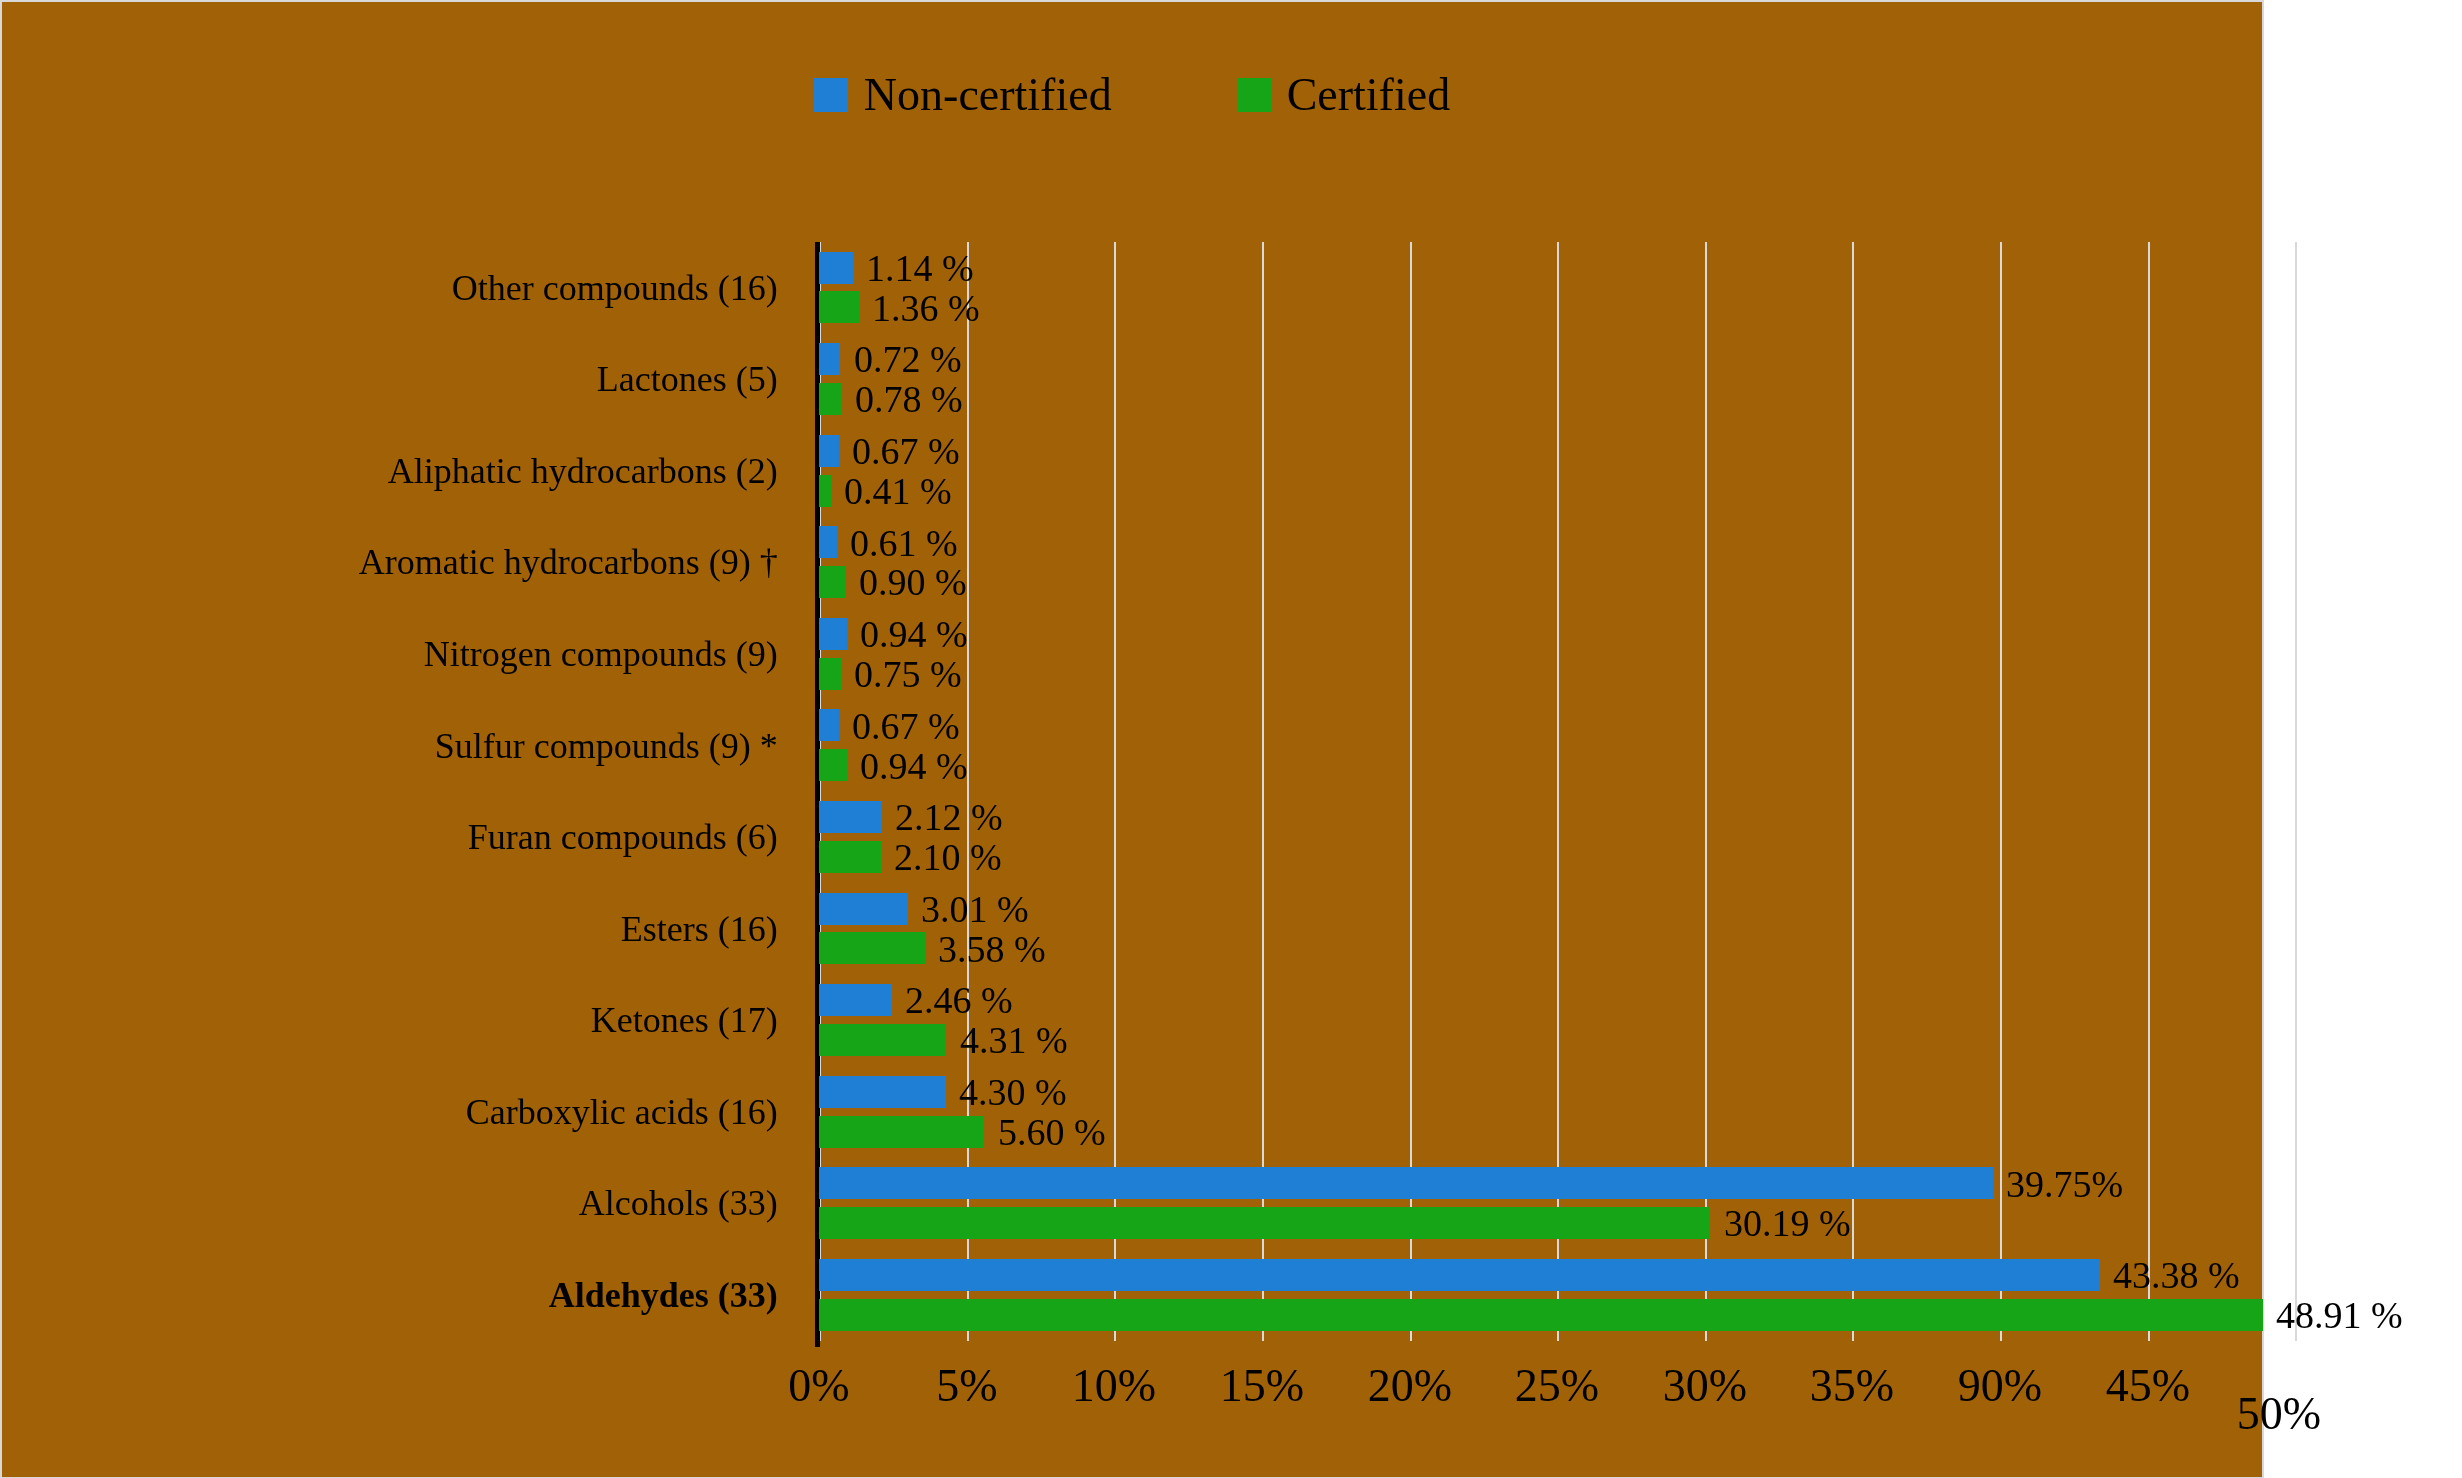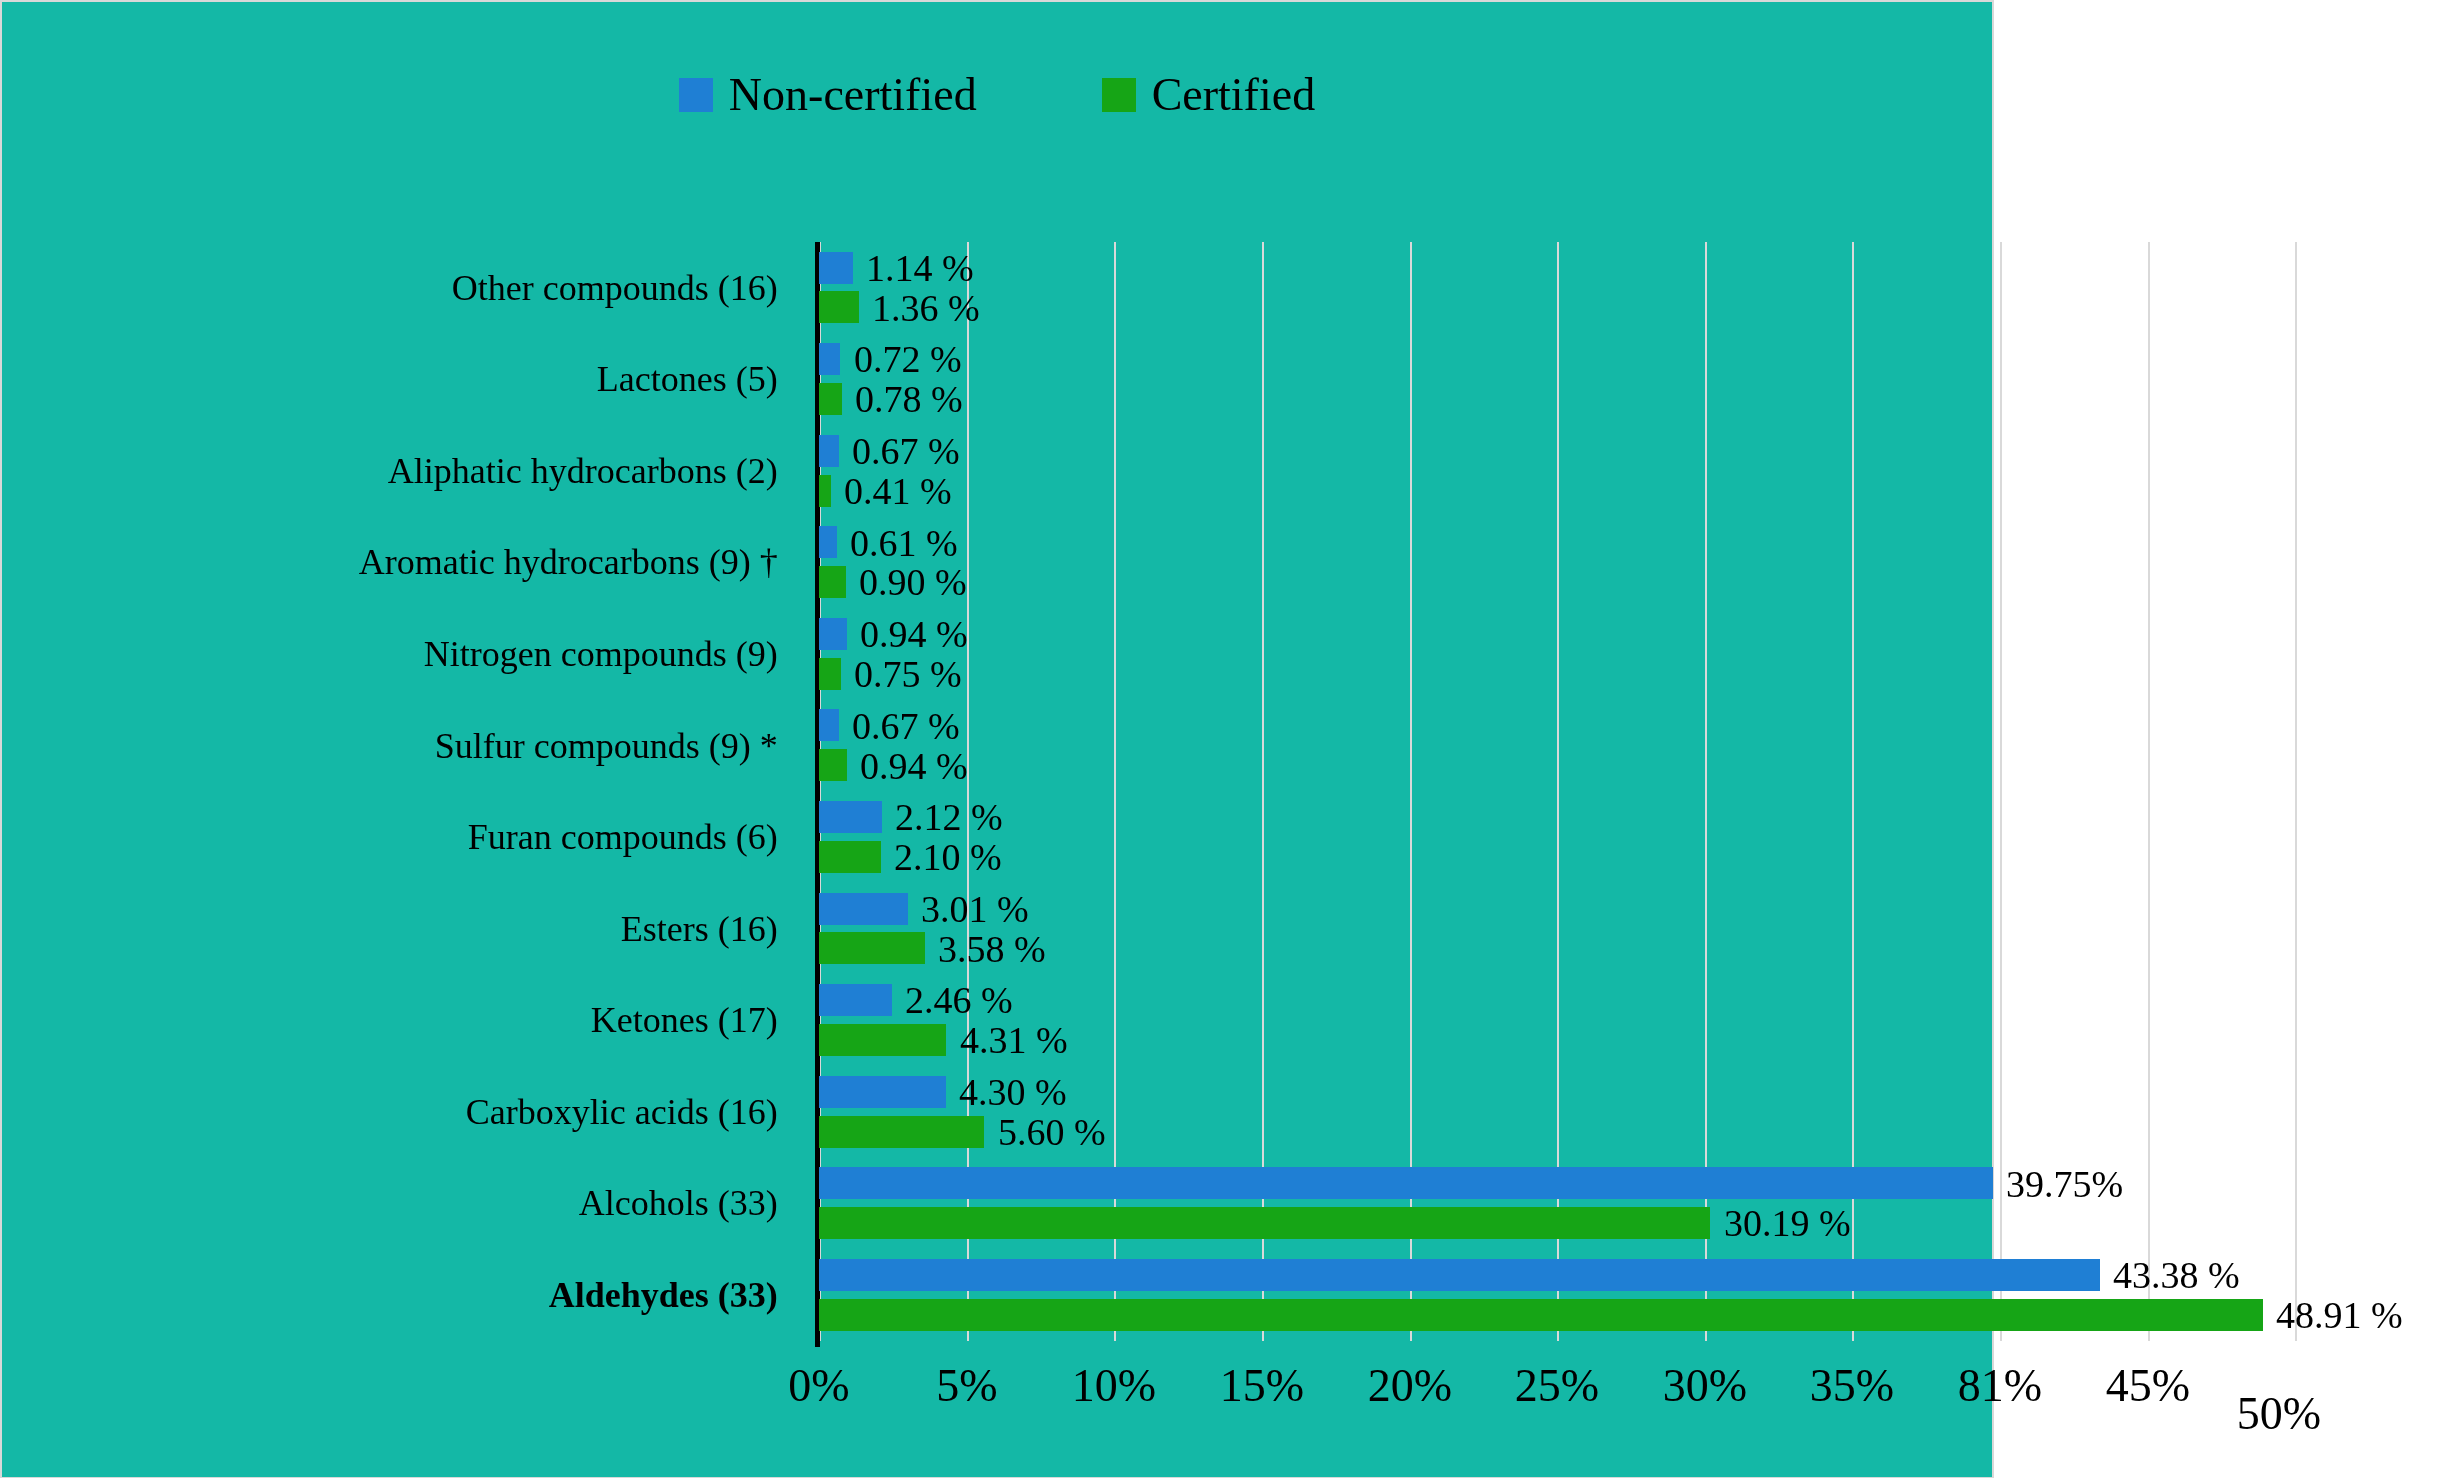--- a/index.html
+++ b/index.html
@@ -8,25 +8,25 @@
     background: #ffffff;
   }
   body {
     width: 2462px;
     height: 1479px;
     font-family: "Liberation Serif", serif;
     overflow: hidden;
   }
   .page {
     position: relative;
-    width: 1994px;
+    width: 2264px;
     height: 1479px;
     box-sizing: border-box;
     border: 2.2px solid #d8d8d8;
-    background: #14b8a6;
+    background: #a16207;
   }
 
   
   .legend {
     position: absolute;
     top: 70px;
     left: 0;
     width: 100%;
     display: flex;
     justify-content: center;
@@ -234,20 +234,20 @@
       </div>
     <div class="xaxis" id="xaxis">
         <div class="xtick" style="left: 0px;">0%</div>
         <div class="xtick" style="left: 148px;">5%</div>
         <div class="xtick" style="left: 295px;">10%</div>
         <div class="xtick" style="left: 443px;">15%</div>
         <div class="xtick" style="left: 591px;">20%</div>
         <div class="xtick" style="left: 738px;">25%</div>
         <div class="xtick" style="left: 886px;">30%</div>
         <div class="xtick" style="left: 1033px;">35%</div>
-        <div class="xtick" style="left: 1181px;">81%</div>
+        <div class="xtick" style="left: 1181px;">90%</div>
         <div class="xtick" style="left: 1329px;">45%</div>
         <div class="xtick" style="left: 1460px; margin-top: 28px;">50%</div>
       </div>
   </div>
 
 </div>
 
 
 </body></html>

